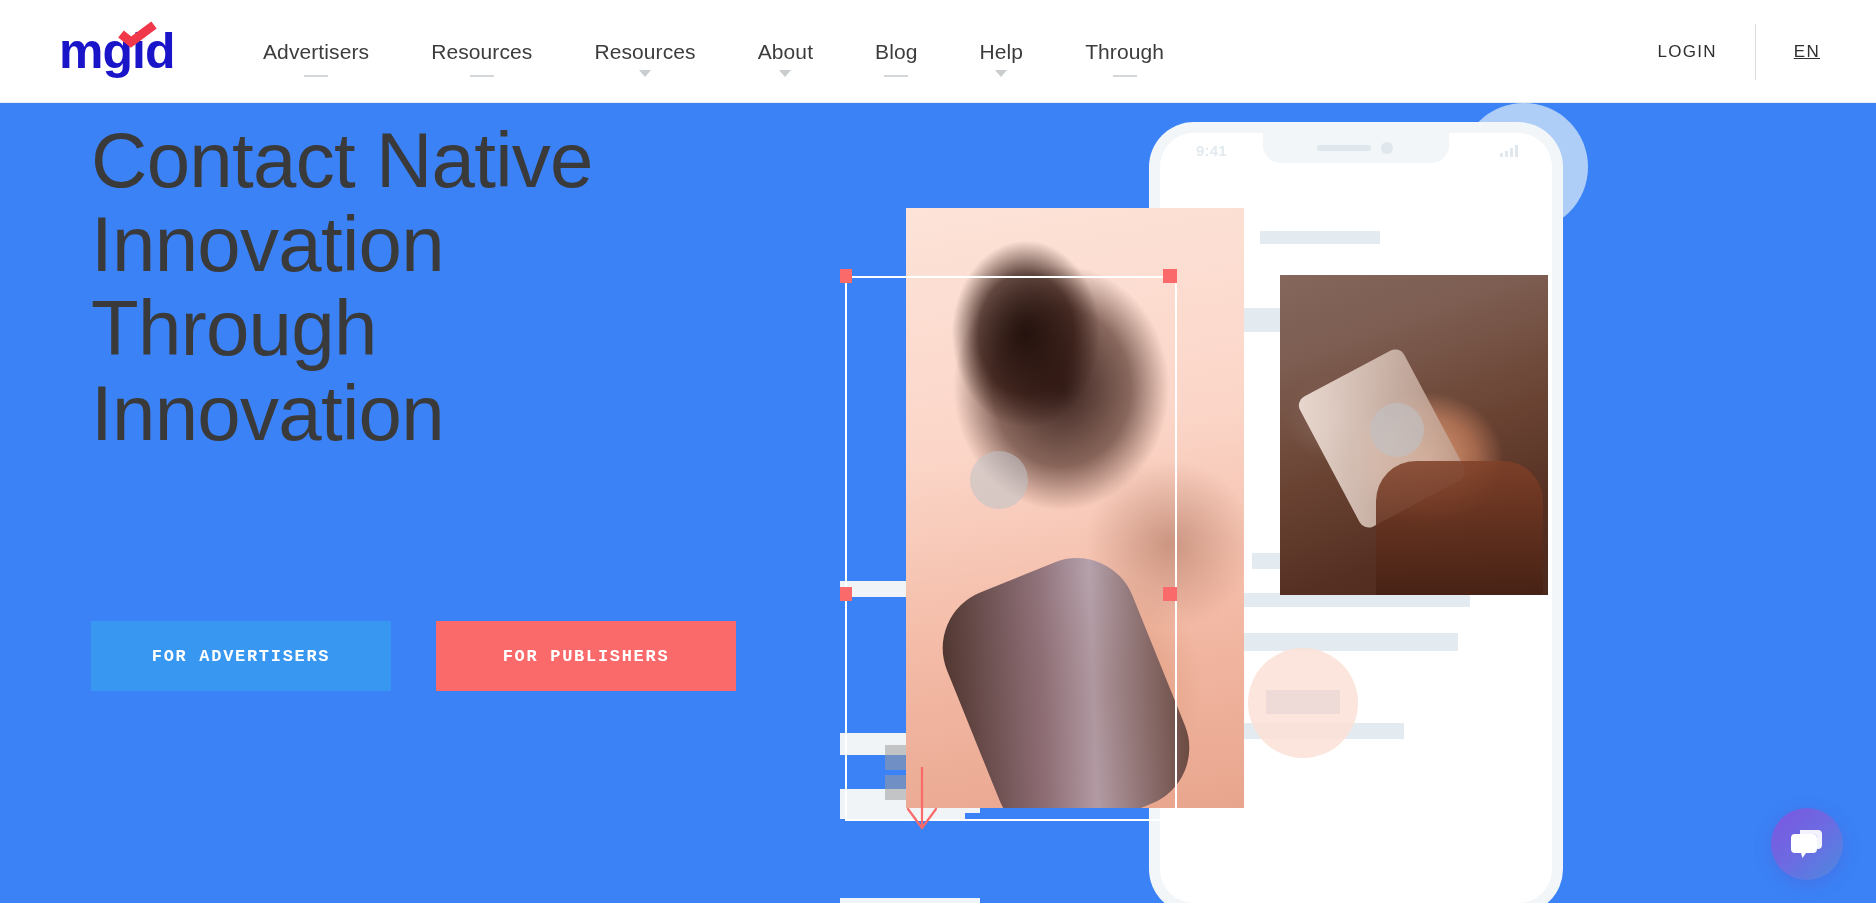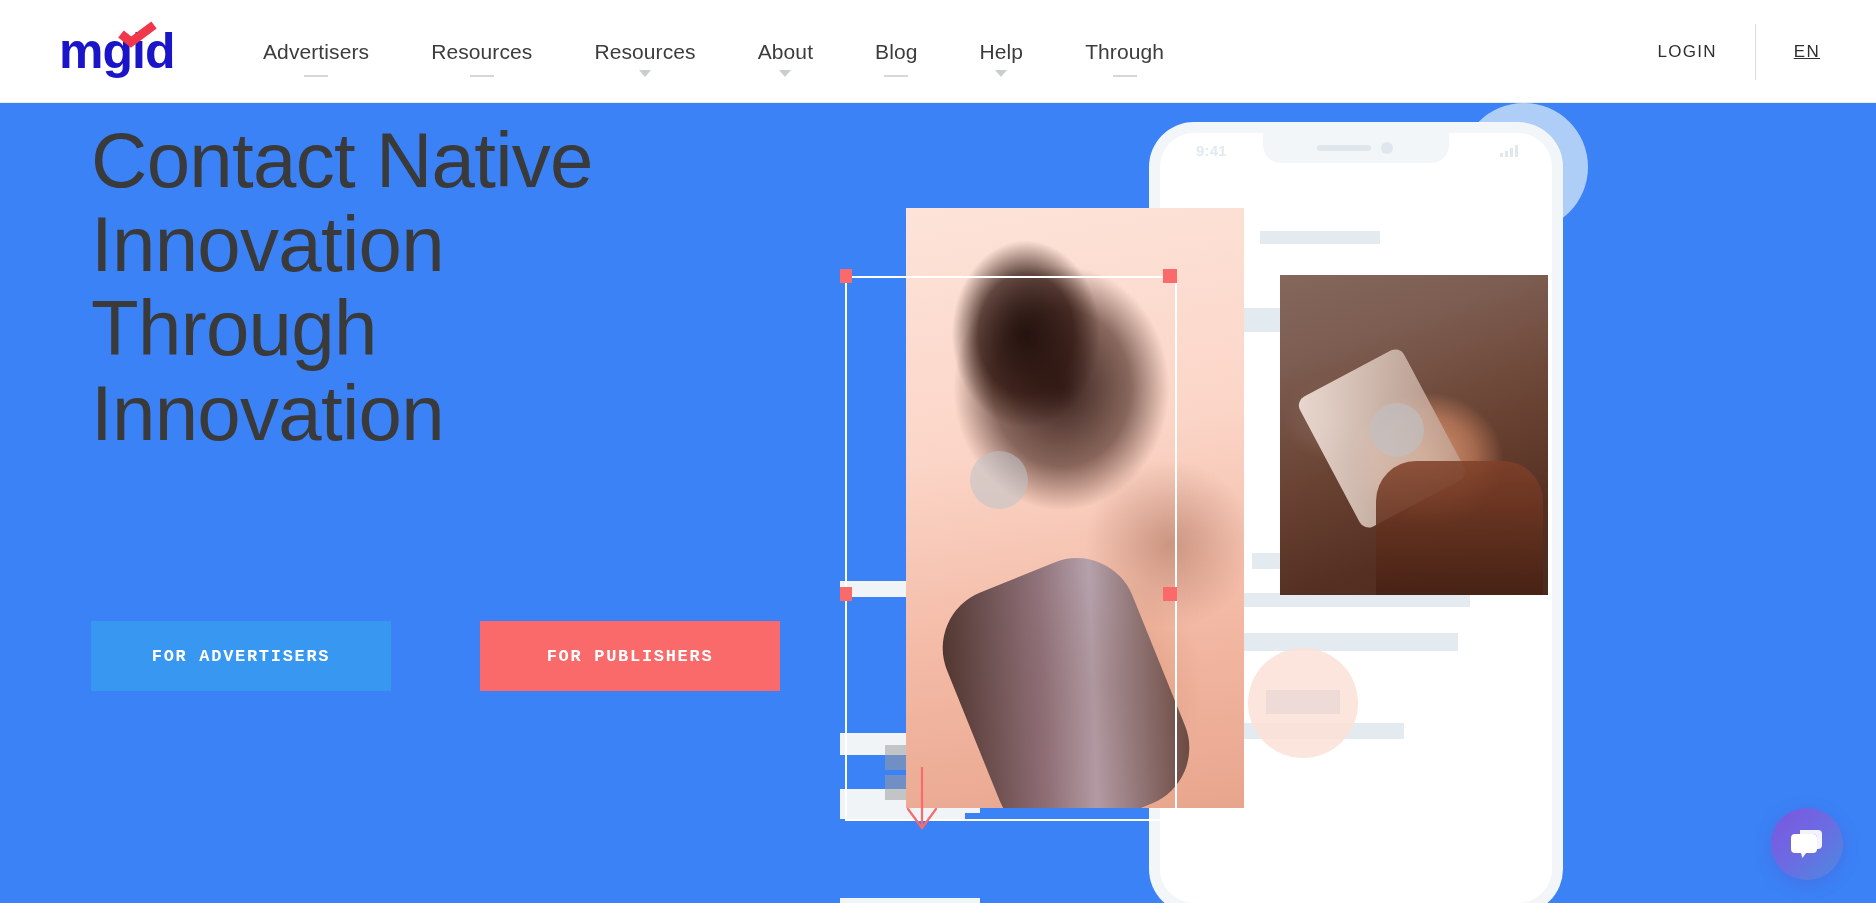--- a/index.html
+++ b/index.html
@@ -162,21 +162,21 @@
     font-size: 17px;
     font-weight: 700;
     letter-spacing: 1.7px;
     color: #ffffff;
     cursor: pointer;
     display: flex;
     align-items: center;
     justify-content: center;
   }
   .btn-advertisers { width: 300px; background: #3897f0; }
-  .btn-publishers  { width: 300px; background: #fa6a6a; margin-left: 44px; }
+  .btn-publishers  { width: 300px; background: #fa6a6a; }
 
   
   .hero-visual {
     position: absolute;
     left: 840px;
     top: 103px;
     width: 1036px;
     height: 800px;
     z-index: 5;
     overflow: hidden;

